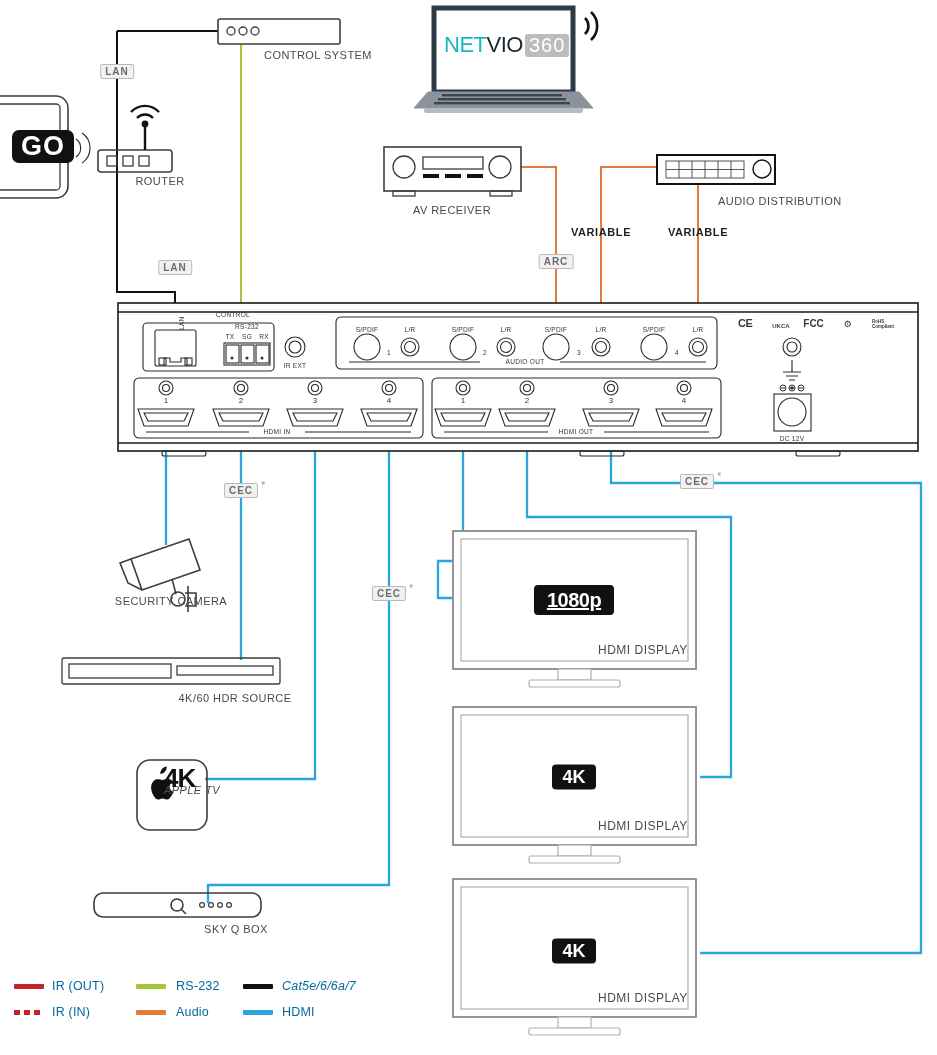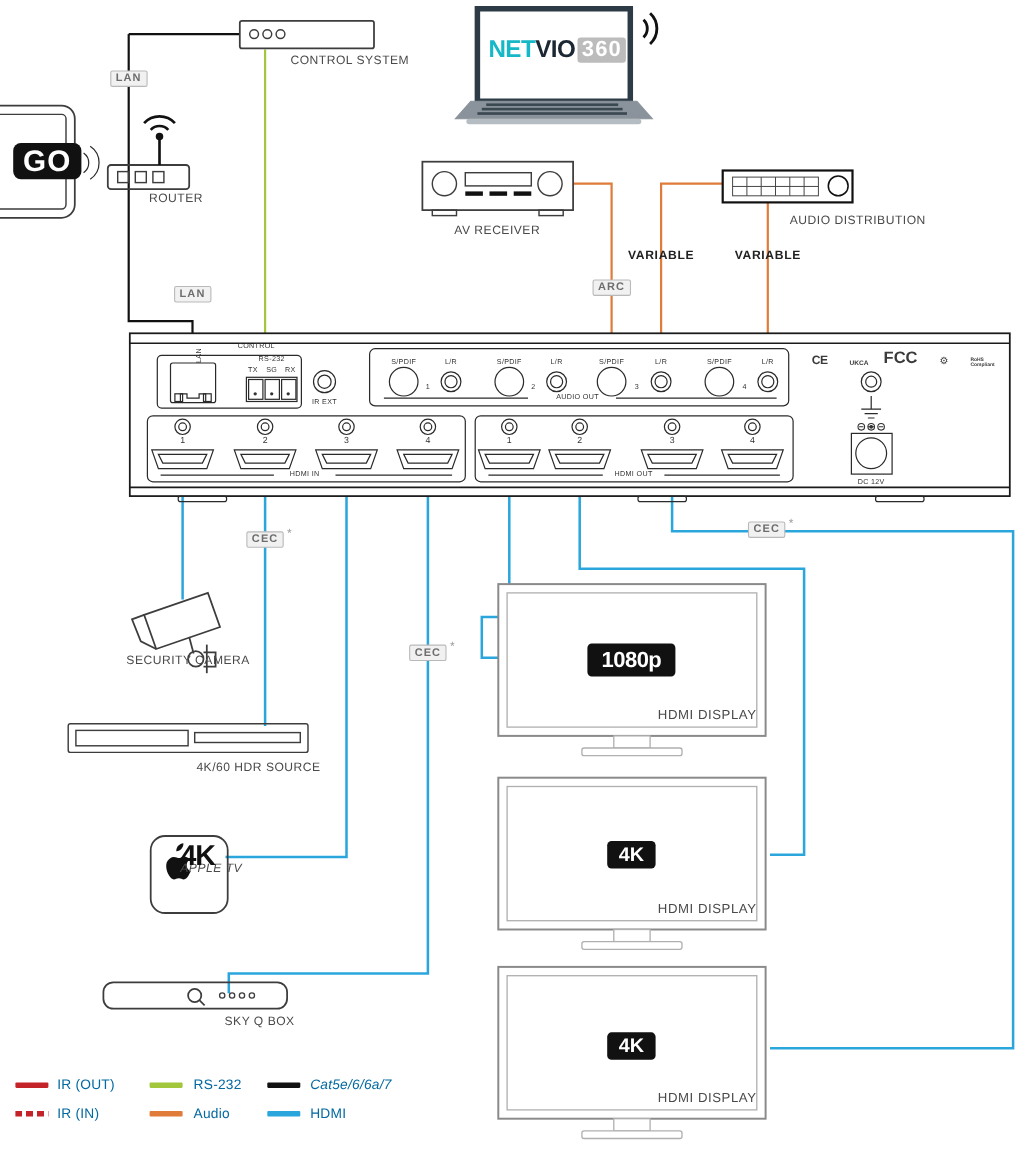--- a/index.html
+++ b/index.html
@@ -13,21 +13,21 @@
      border:1px solid #b9b9b9;background:#f1f1f1;color:#6d6d6d;
      font-size:10px;font-weight:bold;letter-spacing:1px;padding:1px 4px;border-radius:2px;}
   .star{position:absolute;font-size:11px;color:#9a9a9a;}
   .boldlbl{position:absolute;transform:translateX(-50%);font-size:11px;font-weight:bold;
      letter-spacing:.6px;color:#222;}
   .badge{position:absolute;transform:translate(-50%,-50%);background:#111;color:#fff;
      border-radius:4px;font-weight:bold;display:flex;align-items:center;justify-content:center;}
   .gobadge{position:absolute;background:#111;color:#fff;border-radius:7px;
      font-weight:bold;font-size:27px;letter-spacing:1px;display:flex;align-items:center;
      justify-content:center;padding:1px 9px;}
-  .netvio{position:absolute;font-weight:bold;font-size:22px;letter-spacing:-.5px;
+  .netvio{position:absolute;font-weight:normal;font-size:22px;letter-spacing:-.5px;
      display:flex;align-items:center;}
   .nv-net{color:#16b8c8;}
   .nv-vio{color:#1b2733;}
   .nv-360{background:#bcbcbc;color:#fff;border-radius:3px;padding:0 4px;margin-left:2px;
      font-size:20px;letter-spacing:1px;}
   .dispname{position:absolute;font-size:12px;letter-spacing:.5px;color:#4a4a4a;}
   .legend{position:absolute;font-size:12.5px;color:#0369a1;letter-spacing:.2px;}
   .legline{position:absolute;height:5px;border-radius:1px;}
   .footnote{position:absolute;font-size:14.5px;color:#3a3a3a;letter-spacing:.2px;}
   .portnum{position:absolute;transform:translateX(-50%);font-size:8px;color:#333;}
@@ -399,34 +399,34 @@
 <div class="portnum" style="left:527px;top:396px;">2</div>
 <div class="portnum" style="left:611px;top:396px;">3</div>
 <div class="portnum" style="left:684px;top:396px;">4</div>
 <div class="tiny" style="left:576px;top:428px;">HDMI OUT</div>
 
 <div class="tiny" style="left:792px;top:435px;">DC 12V</div>
 
 <div class="certs" style="left:738px;top:317px;">
   <span style="font-size:11px;font-weight:bold;letter-spacing:-.5px;">CE</span>
   <span style="font-size:6px;font-weight:bold;line-height:5.5px;width:11px;">UKCA</span>
-  <span style="font-size:15px;font-weight:bold;">FCC</span>
+  <span style="font-size:10px;font-weight:bold;">FCC</span>
   <span style="font-size:9px;">⚙</span>
   <span style="font-size:4.5px;font-weight:bold;line-height:4.5px;width:22px;">RoHS Compliant</span>
 </div>
 
 <div class="lbl c" style="left:171px;top:595px;">SECURITY CAMERA</div>
 <div class="lbl c" style="left:235px;top:692px;">4K/60 HDR SOURCE</div>
 <div class="lbl c" style="left:192px;top:784px;font-style:italic;">APPLE TV</div>
 <div class="lbl c" style="left:236px;top:923px;">SKY Q BOX</div>
 
 <div style="position:absolute;left:164px;top:778px;transform:translateY(-50%);
      font-size:26px;font-weight:bold;color:#111;letter-spacing:-1px;">4K</div>
 
-<div class="badge" style="left:574px;top:600px;width:76px;height:26px;font-size:20px;letter-spacing:-.5px;border:2px solid #111;">1080p</div>
+<div class="badge" style="left:574px;top:600px;width:76px;height:26px;font-size:20px;letter-spacing:-.5px;border:2px solid #111;text-decoration:underline;">1080p</div>
 <div class="dispname" style="left:598px;top:643px;">HDMI DISPLAY</div>
 
 <div class="badge" style="left:574px;top:777px;width:44px;height:25px;font-size:18px;">4K</div>
 <div class="dispname" style="left:598px;top:819px;">HDMI DISPLAY</div>
 
 <div class="badge" style="left:574px;top:951px;width:44px;height:25px;font-size:18px;">4K</div>
 <div class="dispname" style="left:598px;top:991px;">HDMI DISPLAY</div>
 
 <div class="legline" style="left:14px;top:984px;width:30px;background:#c5232a;"></div>
 <div class="legend" style="left:52px;top:979px;">IR (OUT)</div>

